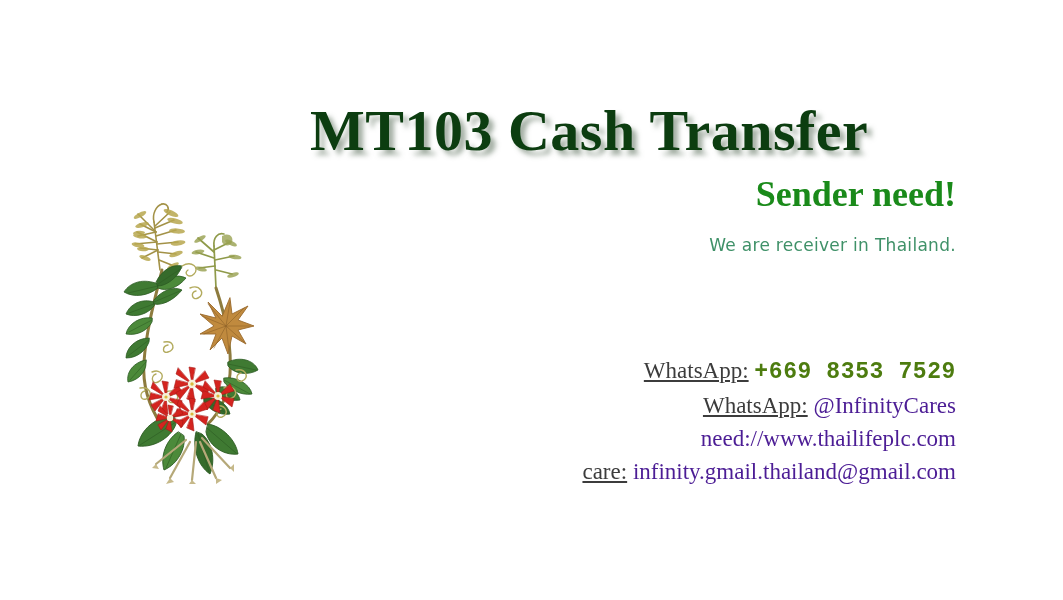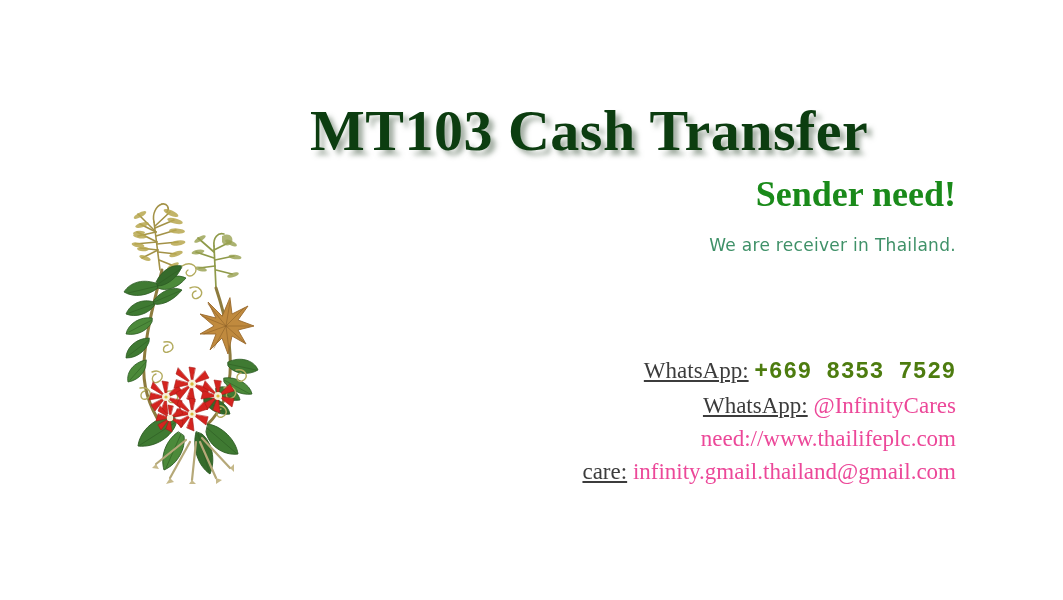--- a/index.html
+++ b/index.html
@@ -74,21 +74,21 @@
     text-align: right;
   }
   .contact-line {
     font-family: "Liberation Serif", serif;
     font-size: 23px;
     line-height: 33px;
     color: #3c3c3c;
     white-space: nowrap;
   }
   .contact-line .label { color: #3c3c3c; text-decoration: underline; }
-  .contact-line .value { color: #ec4899; }
+  .contact-line .value { color: #4c1d95; }
   .contact-line.phone .value {
     font-family: Liberation Mono, monospace;
     font-weight: bold;
     font-size: 23px;
     letter-spacing: 0.6px;
     color: #4d7c0f;
   }
 </style>
 </head>
 <body>

